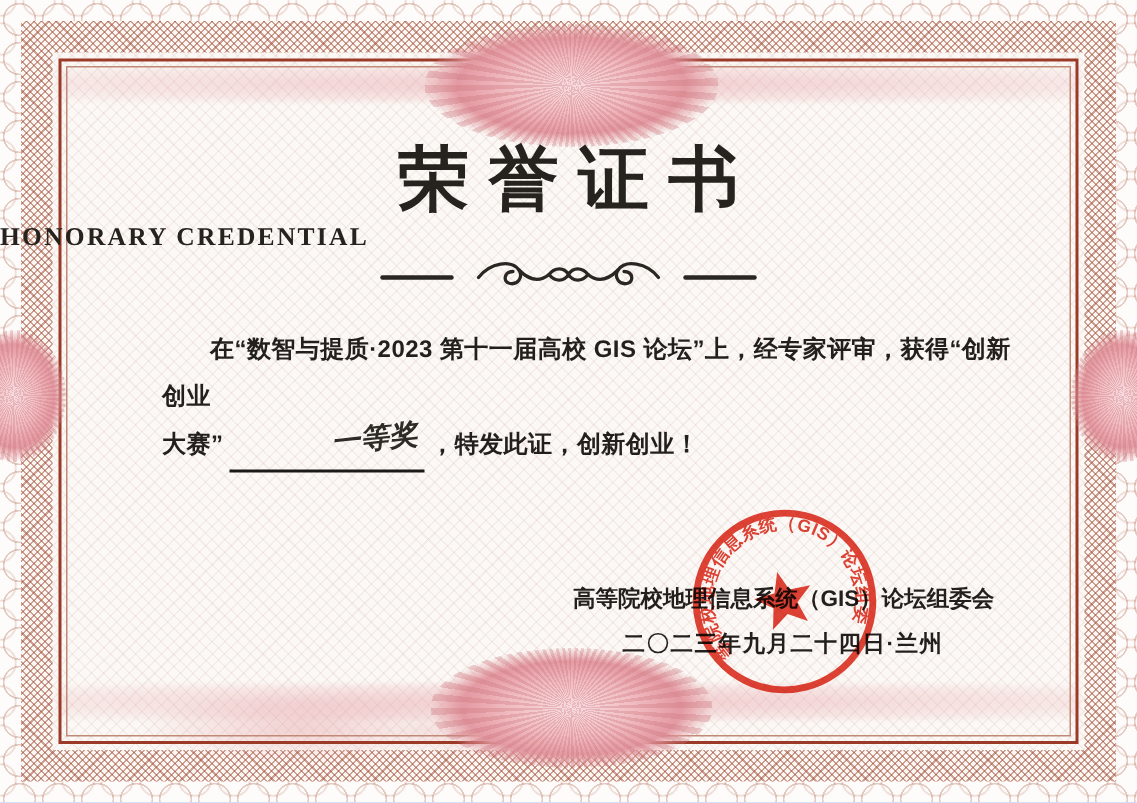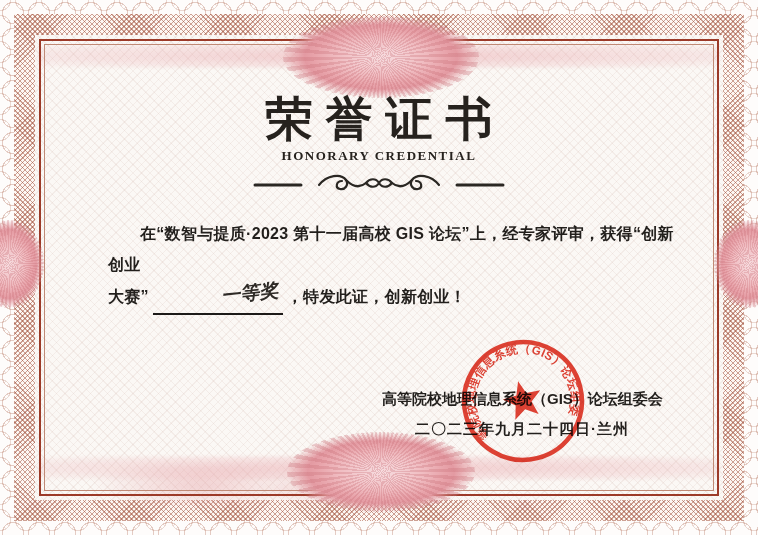--- a/index.html
+++ b/index.html
@@ -54,23 +54,23 @@
   .cloud-a{left:90px;top:462px;width:220px;height:46px;}
   .cloud-b{left:260px;top:472px;width:140px;height:34px;}
   
   .content{position:absolute;inset:0;z-index:4;}
   .title{
     position:absolute;left:0;right:0;top:88px;margin:0;text-align:center;
     font-family:"Liberation Serif","DejaVu Serif",serif;font-weight:900;
     font-size:47px;letter-spacing:13px;text-indent:13px;color:#26221e;
   }
   .subtitle{
-    position:absolute;left:0;right:0;top:148px;text-align:center;
+    position:absolute;left:0;right:0;top:148px;
     font-family:"Liberation Serif","DejaVu Serif",serif;font-weight:700;
-    font-size:13px;letter-spacing:1.5px;color:#26221e;
+    font-size:17px;letter-spacing:1.5px;color:#26221e;
   }
   .flourish{position:absolute;left:249px;top:172px;width:260px;height:24px;}
   .bodytext{
     position:absolute;left:90px;top:200px;width:576px;margin:18px;
     font-size:16px;font-weight:700;line-height:31px;letter-spacing:.3px;
     text-indent:2em;color:#221f1c;
   }
   .award{
     display:inline-block;min-width:96px;text-align:center;
     border-bottom:2.5px solid #1c1a18;margin:0 4px;padding:0 4px 1px 4px;

